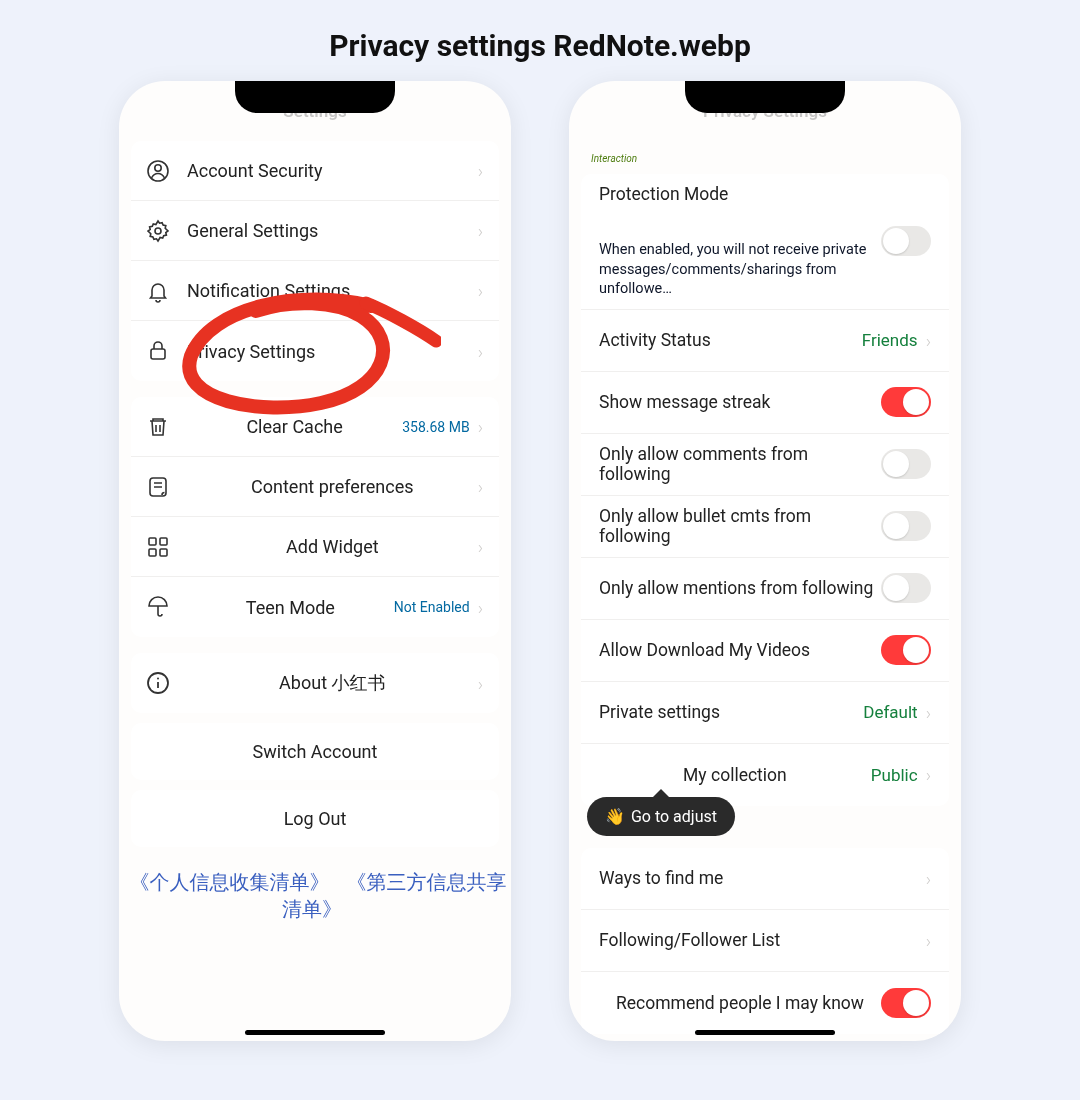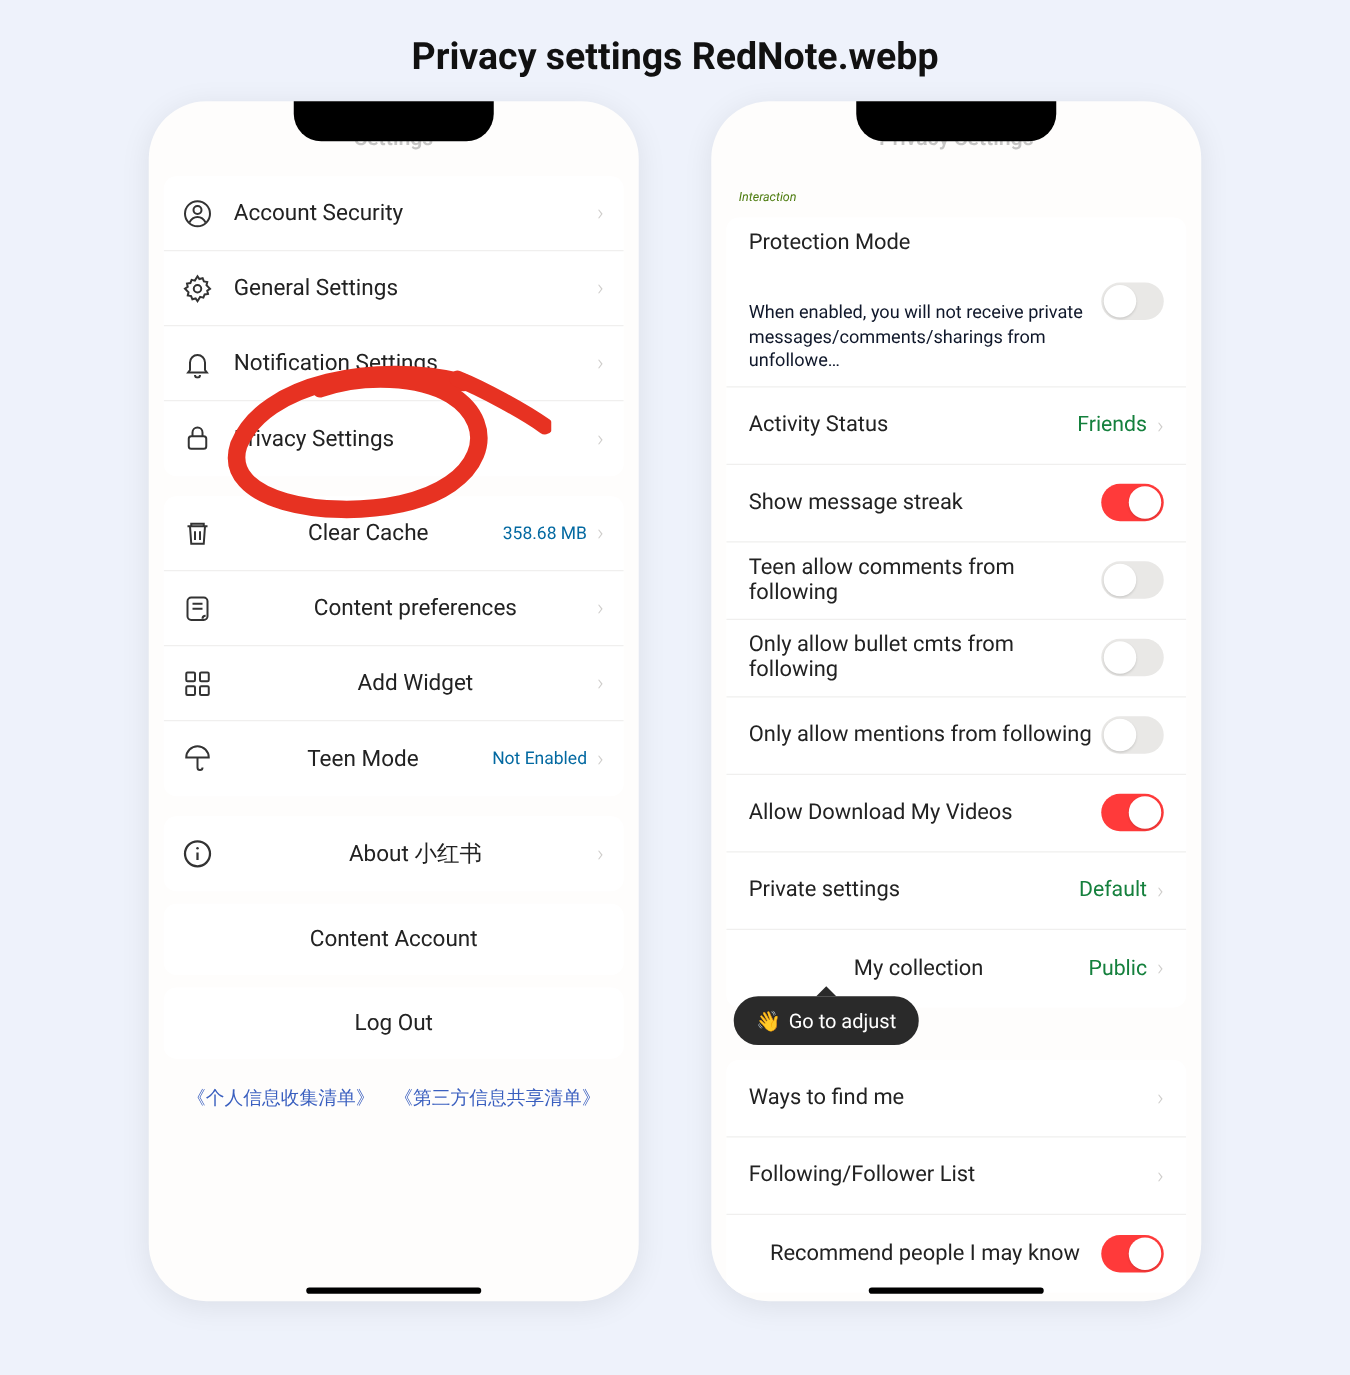--- a/index.html
+++ b/index.html
@@ -106,21 +106,21 @@
     text-align: center;
     font-size: 18px;
     color: #222;
     padding: 18px 0;
     cursor: pointer;
   }
   .action-btn + .action-btn { margin-top: 10px; }
   .links {
     text-align: center;
     margin-top: 22px;
-    font-size: 15px;
+    font-size: 20px;
     color: #3a5fbf;
   }
   .links span { margin: 0 6px; }
   .home-indicator {
     position: absolute;
     bottom: 6px;
     left: 50%;
     transform: translateX(-50%);
     width: 140px;
     height: 5px;
@@ -330,21 +330,21 @@
                 <circle cx="12" cy="12" r="10"></circle>
                 <circle cx="12" cy="7.5" r="1" fill="currentColor" stroke="none"></circle>
                 <path d="M12 11v6"></path>
               </svg>
           </span>
           <span class="label">About 小红书</span>
           <span class="chevron">›</span>
         </div>
       </div>
 
-      <div class="action-btn">Content Account</div>
+      <div class="action-btn">Switch Account</div>
       <div class="action-btn">Log Out</div>
 
       <div class="links">
         <span>《个人信息收集清单》</span>
         <span>《第三方信息共享清单》</span>
       </div>
     </div>
 
     <div class="home-indicator"></div>
   </div>
@@ -370,21 +370,21 @@
         <span class="value">Friends</span>
         <span class="chevron">›</span>
       </div>
       <div class="row2">
         <span class="label">Show message streak</span>
         <div class="toggle on">
             <div class="knob"></div>
           </div>
       </div>
       <div class="row2">
-        <span class="label">Teen allow comments from following</span>
+        <span class="label">Only allow comments from following</span>
         <div class="toggle off">
             <div class="knob"></div>
           </div>
       </div>
       <div class="row2">
         <span class="label">Only allow bullet cmts from following</span>
         <div class="toggle off">
             <div class="knob"></div>
           </div>
       </div>

